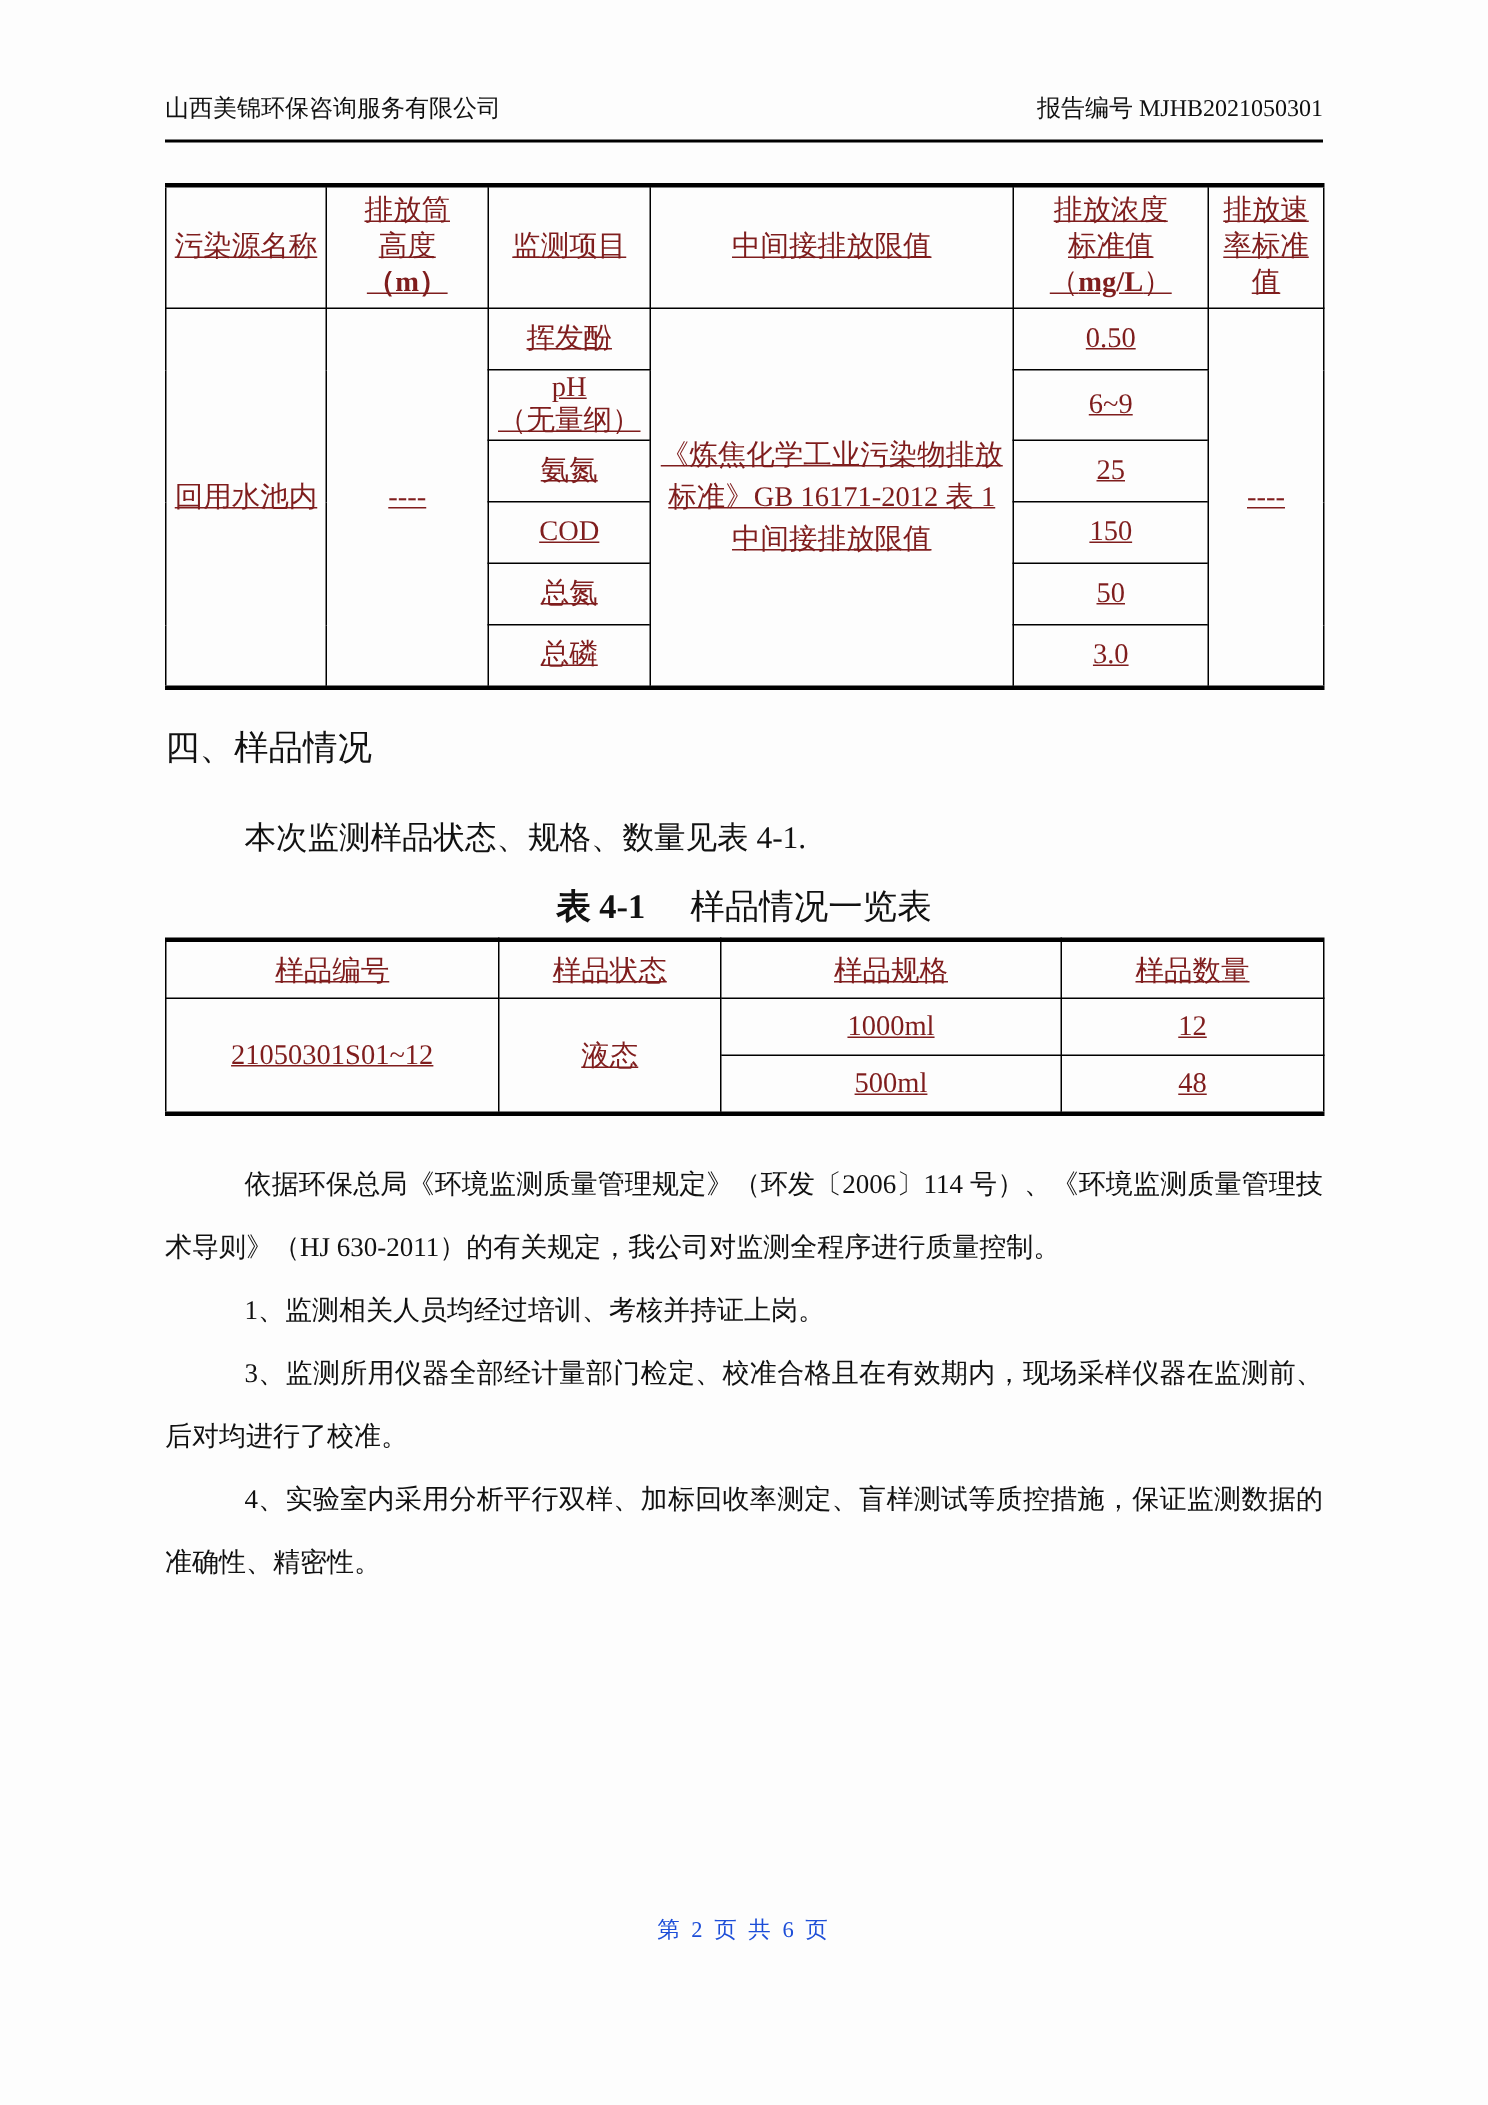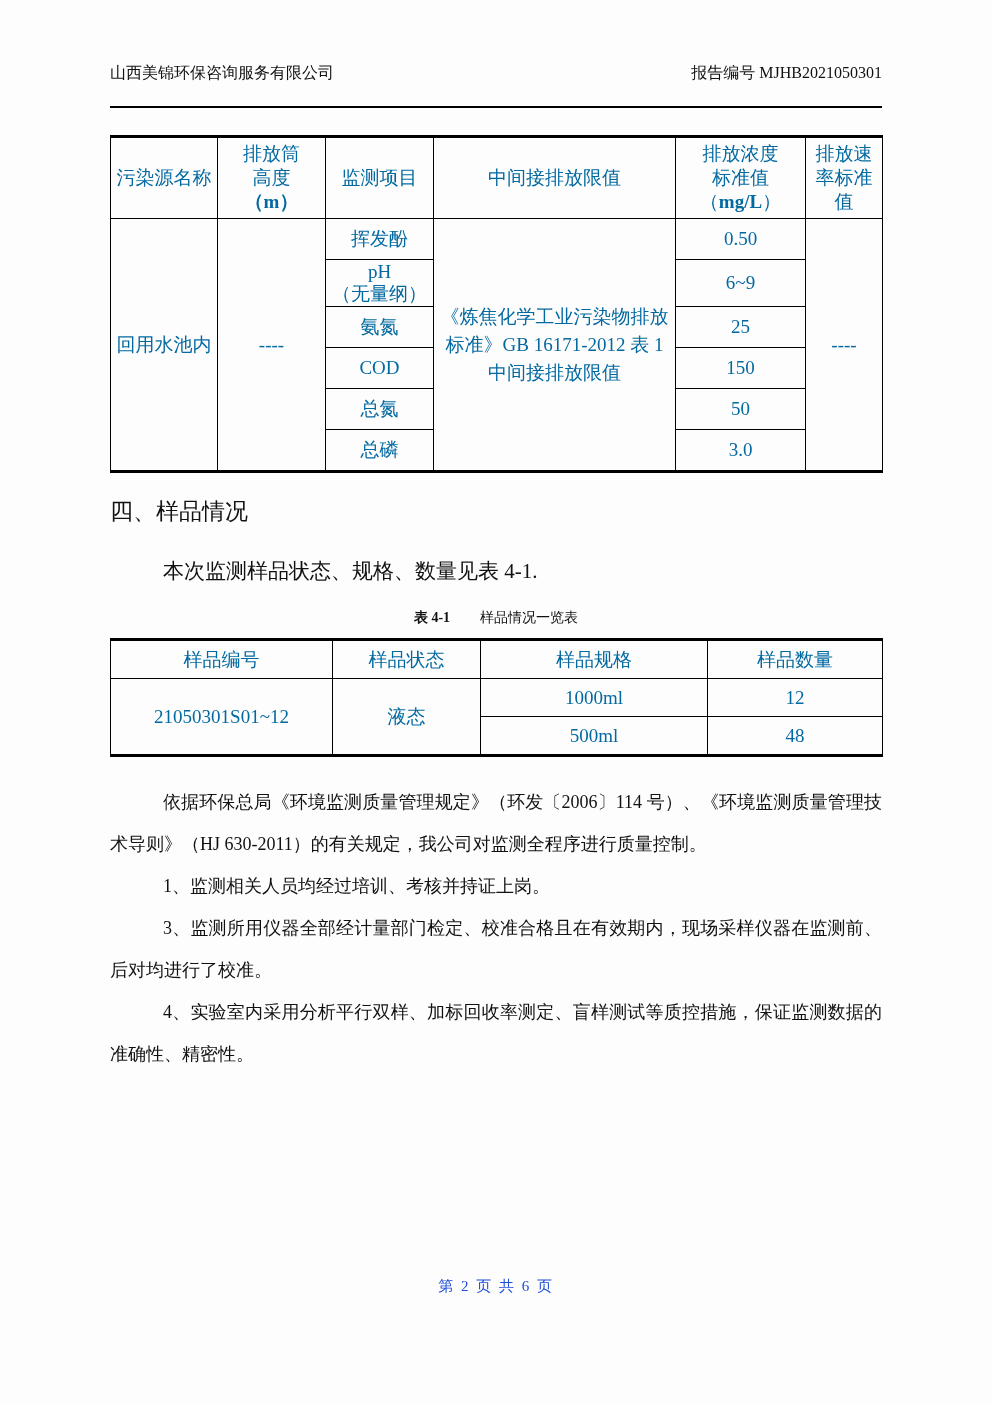--- a/index.html
+++ b/index.html
@@ -7,45 +7,45 @@
     width: 992px; height: 1403px; margin: 0 auto; position: relative;
     background: #fdfdfd; color: #111;
     font-family: "Liberation Serif", "DejaVu Serif", serif;
     overflow: hidden;
   }
   .content { padding: 0 110px; }
 
   
   .doc-header {
     display: flex; justify-content: space-between; align-items: flex-end;
-    padding-top: 62px; padding-bottom: 22px;
+    padding-top: 62px; padding-bottom: 9px;
     border-bottom: 2px solid #000;
     font-size: 16px; line-height: 22px; gap: 36px;
   }
 
   
   table { border-collapse: collapse; width: 100%; table-layout: fixed; }
-  td { color: #0369a1; }
+  td { color: #7f1d1d; text-decoration: underline; }
   .t1 { margin-top: 27px; border-top: 3px solid #000; border-bottom: 3px solid #000; }
   .t1 td {
     border: 1px solid #000; text-align: center; vertical-align: middle;
     font-size: 19px; line-height: 22px; padding: 1px 4px;
   }
   .t1 .thead td { height: 76px; line-height: 24px; padding: 2px 3px; }
   .t1 td.item-cell { height: 38px; }
   .t1 td.std-cell { line-height: 28px; padding: 0 6px; }
   .preline { white-space: pre-line; }
   .t1 .preline { line-height: 20px; }
   .t1 .thead .preline { line-height: 24px; }
   .b { font-weight: bold; }
 
   
   .h2 { font-size: 23px; line-height: 26px; margin-top: 26px; }
   .intro { margin: 32px 0 0; font-size: 21px; line-height: 28px; text-indent: 53px; }
-  .caption { margin-top: 20px; text-align: center; font-size: 14px; line-height: 26px; }
+  .caption { margin-top: 20px; text-align: center; font-size: 23px; line-height: 26px; }
   .caption .gap { margin-left: 30px; }
 
   .t2 { margin-top: 7px; border-top: 3px solid #000; border-bottom: 3px solid #000; }
   .t2 td {
     border: 1px solid #000; text-align: center; vertical-align: middle;
     font-size: 19px; height: 37px; padding: 0 20px;
   }
 
   .paras { margin-top: 24px; font-size: 18px; line-height: 42px; text-align: justify; }
   .paras p { margin: 0; text-indent: 53px; }

